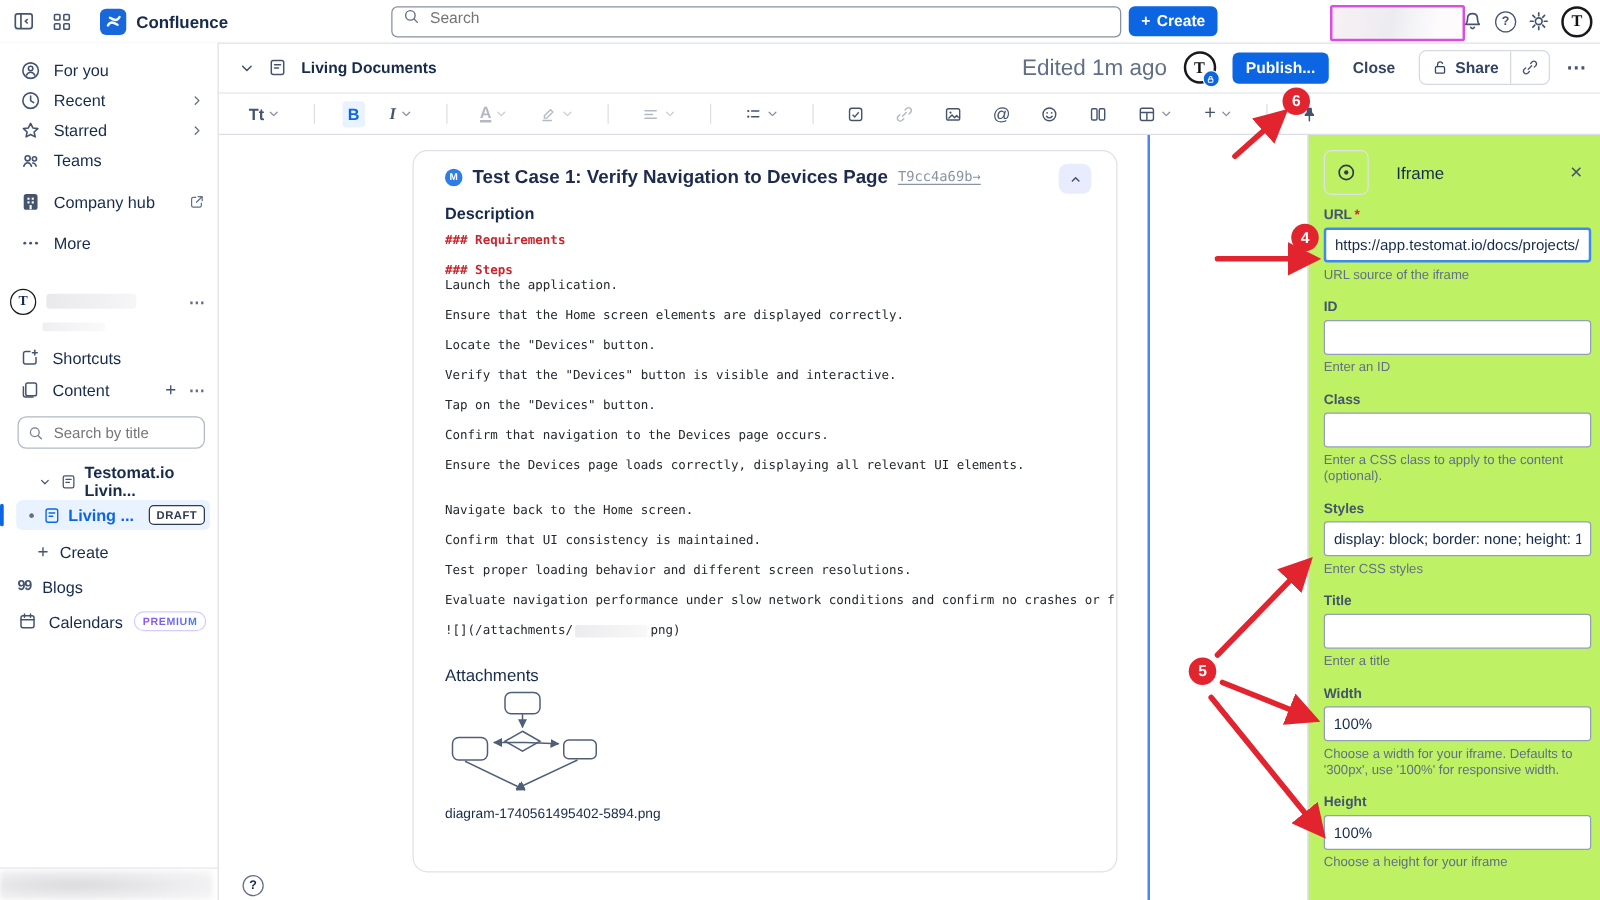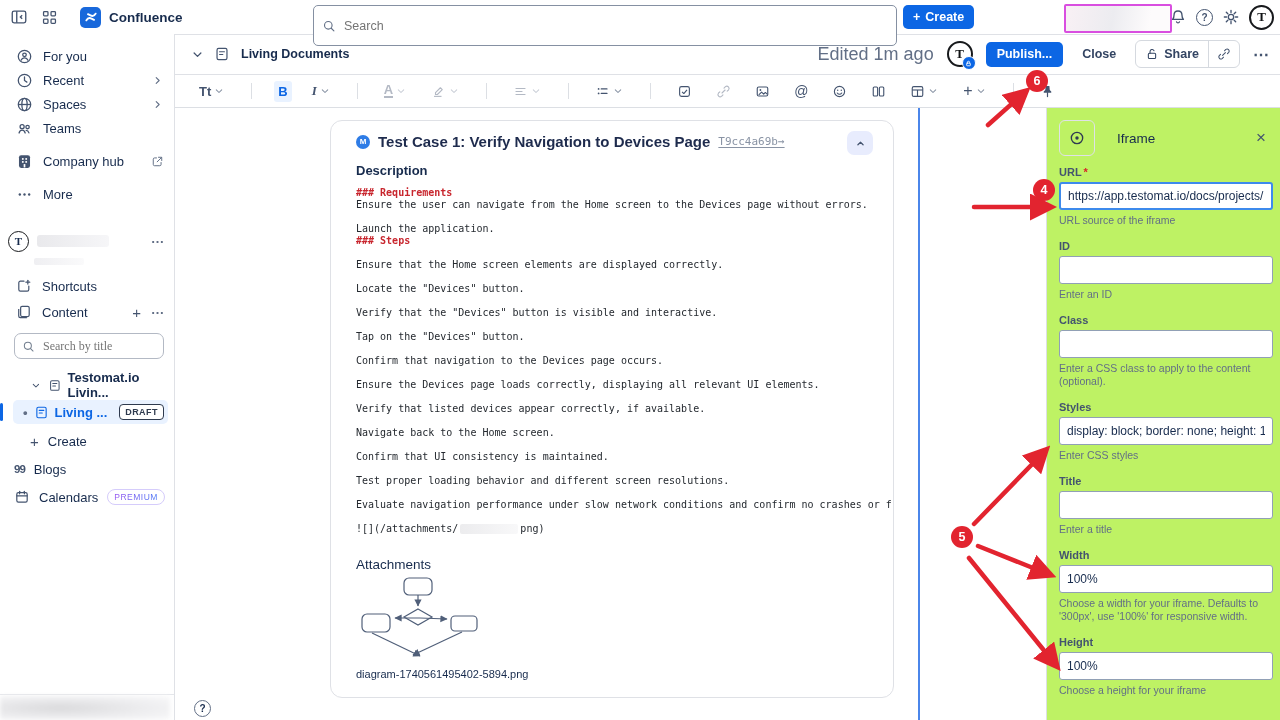--- a/index.html
+++ b/index.html
@@ -5,21 +5,21 @@
   html,body{margin:0;padding:0;width:1280px;height:720px;overflow:hidden;background:#fff;
     font-family:"Liberation Sans",sans-serif;color:#172b4d;}
   svg.ic{display:inline-block;vertical-align:middle;}
   .row{display:flex;align-items:center;}
 
   
   .topbar{position:absolute;left:0;top:0;width:1280px;height:34px;border-bottom:1px solid #dfe1e6;display:flex;align-items:center;background:#fff;z-index:5;}
   .tb-iconbtn{width:26px;height:26px;display:flex;align-items:center;justify-content:center;color:#44546f;border-radius:4px;}
   .logo-sq{width:21px;height:21px;border-radius:5px;background:#1868db;display:flex;align-items:center;justify-content:center;margin:0 8px 0 18px;}
   .app-name{font-weight:700;font-size:13.5px;color:#172b4d;}
-  .search-wrap{position:absolute;left:313px;top:5px;width:584px;height:41px;border:1px solid #8590a2;border-radius:5px;display:flex;align-items:center;padding:0 8px;box-sizing:border-box;color:#626f86;background:#fff;}
+  .search-wrap{position:absolute;left:313px;top:5px;width:584px;height:25px;border:1px solid #8590a2;border-radius:5px;display:flex;align-items:flex-start;padding:0 8px;box-sizing:border-box;color:#626f86;background:#fff;}
   .search-wrap input{border:none;outline:none;flex:1;font-size:12.5px;font-family:inherit;color:#172b4d;margin-left:6px;background:transparent;}
   .create-btn{position:absolute;left:903px;top:5px;height:24px;padding:0 10px;background:#0c66e4;color:#fff;font-weight:700;font-size:12.5px;border-radius:5px;display:flex;align-items:center;gap:5px;}
   .redact-top{position:absolute;left:1064px;top:4px;width:104px;height:25px;border:2px solid #d94ee0;border-radius:2px;background:linear-gradient(100deg,#f7f0f4 5%,#ececf0 45%,#fdfbfc 80%);}
   .tb-right{position:absolute;right:6px;top:0;height:34px;display:flex;align-items:center;gap:9px;color:#44546f;}
   .avatar{width:25px;height:25px;border-radius:50%;background:#fff;border:2px solid #17191c;box-sizing:border-box;display:flex;align-items:center;justify-content:center;font-weight:800;font-size:13px;color:#101214;font-family:"Liberation Serif",serif;}
   .q-circle{width:17px;height:17px;border-radius:50%;border:1.6px solid #44546f;box-sizing:border-box;display:flex;align-items:center;justify-content:center;font-size:10px;font-weight:700;}
 
   
   .subbar{position:absolute;left:175px;top:34px;width:1105px;height:41px;border-bottom:1px solid #dfe1e6;background:#fff;display:flex;align-items:center;box-sizing:border-box;z-index:4;}
   .bc-title{font-weight:700;font-size:12.5px;margin-left:7px;}
@@ -48,30 +48,30 @@
   .nav-item{height:24px;display:flex;align-items:center;padding:0 10px 0 16px;color:#172b4d;gap:10px;}
   .nav-item .lab{flex:1;}
   .nav-item.gap{margin-top:9px;}
   .nav-ic{color:#44546f;display:flex;}
   .space-head{margin-top:22px;height:26px;display:flex;align-items:center;padding:0 10px 0 8px;gap:8px;}
   .sp-avatar{width:21px;height:21px;border-radius:50%;border:1.7px solid #17191c;box-sizing:border-box;display:flex;align-items:center;justify-content:center;font-weight:800;font-size:11px;font-family:"Liberation Serif",serif;}
   .redact-name{width:72px;height:12px;border-radius:3px;background:linear-gradient(90deg,#e9e9ec,#f6f6f8);flex:0 0 auto;}
   .redact-sub{margin:4px 0 0 34px;width:50px;height:7px;border-radius:2px;background:linear-gradient(90deg,#efeff2,#fafafb);}
   .srow{height:26px;display:flex;align-items:center;padding:0 10px 0 16px;gap:10px;}
   .srow .lab{flex:1;}
-  .sb-search{margin:8px 10px 0 14px;height:24px;border:1px solid #b3b9c4;border-radius:7px;display:flex;align-items:center;padding:0 7px;color:#737f8f;font-family:Liberation Serif, serif;}
+  .sb-search{margin:8px 10px 0 14px;height:24px;border:1px solid #b3b9c4;border-radius:7px;display:flex;align-items:center;padding:0 7px;color:#737f8f;}
   .sb-search input{border:none;outline:none;width:100px;font-size:12px;font-family:inherit;margin-left:6px;background:transparent;color:#172b4d;}
   .tree1{margin-top:14px;height:24px;display:flex;align-items:center;padding-left:30px;gap:6px;font-weight:600;}
   .tree-sel{position:relative;margin:3px 6px 0 13px;height:24px;background:#e9f2ff;border-radius:5px;display:flex;align-items:center;gap:6px;padding-left:10px;color:#0c66e4;font-weight:600;}
   .sel-bar{position:absolute;left:-13px;top:3px;width:3px;height:18px;background:#0c66e4;border-radius:2px;}
   .draft{border:1.5px solid #2e3a4e;color:#2e3a4e;font-size:9px;font-weight:800;letter-spacing:.4px;border-radius:4px;padding:2px 5px;background:#fff;margin-left:6px;}
   .create-row{height:24px;display:flex;align-items:center;gap:9px;padding-left:30px;margin-top:5px;color:#172b4d;}
   .blogs-row,.cal-row{height:24px;display:flex;align-items:center;gap:9px;padding-left:14px;margin-top:4px;}
   .q99{font-weight:800;font-size:11.5px;color:#44546f;letter-spacing:-1px;}
-  .premium{border:1px solid #d5ccfb;border-radius:9px;padding:2px 6px;font-size:8.5px;font-weight:400;letter-spacing:.5px;background:linear-gradient(90deg,#a04ef0,#3f7bf6);-webkit-background-clip:text;background-clip:text;color:transparent;}
+  .premium{border:1px solid #d5ccfb;border-radius:9px;padding:2px 6px;font-size:8.5px;font-weight:700;letter-spacing:.5px;background:linear-gradient(90deg,#a04ef0,#3f7bf6);-webkit-background-clip:text;background-clip:text;color:transparent;}
   .sb-divider{position:absolute;left:0;bottom:25px;width:100%;height:1px;background:#e4e6ea;}
   .sb-blob{position:absolute;left:0;bottom:0;width:170px;height:24px;background:radial-gradient(ellipse at 35% 50%,#dadadc 0%,#ededef 55%,#f9f9fa 100%);filter:blur(2px);}
 
   
   .main-bg{position:absolute;left:175px;top:108px;width:1105px;height:612px;background:#fff;}
   .doccard{position:absolute;left:330px;top:120px;width:564px;height:578px;border:1px solid #dfe1e6;border-radius:12px;background:#fff;box-sizing:border-box;z-index:2;overflow:hidden;}
   .card-in{padding:12px 20px 0 25px;position:relative;}
   .mtitle-row{display:flex;align-items:center;gap:8px;}
   .macro-ic{width:14px;height:14px;border-radius:50%;background:#2e7ce6;color:#fff;font-size:8px;font-weight:800;display:flex;align-items:center;justify-content:center;flex:0 0 auto;}
   .mtitle{font-size:15px;font-weight:700;color:#1e2b4d;}
@@ -532,33 +532,33 @@
             <use href="#clock-icon"></use>
           </svg>
         </span>
         <span class="lab">Recent</span>
         <svg class="ic" width="13" height="13" style="color:#626f86">
           <use href="#chevron-right-icon"></use>
         </svg>
 
       </div>
 
-
       <div class="nav-item">
         <span class="nav-ic">
           <svg class="ic" width="17" height="17">
-            <use href="#globe-icon"></use>
+            <use href="#star-icon"></use>
           </svg>
         </span>
-        <span class="lab">Spaces</span>
+        <span class="lab">Starred</span>
         <svg class="ic" width="13" height="13" style="color:#626f86">
           <use href="#chevron-right-icon"></use>
         </svg>
 
       </div>
+
 
 
       <div class="nav-item">
         <span class="nav-ic">
           <svg class="ic" width="17" height="17">
             <use href="#users-icon"></use>
           </svg>
         </span>
         <span class="lab">Teams</span>
 
@@ -677,38 +677,36 @@
     <div class="collapse-btn">
         <svg class="ic" width="13" height="13">
           <use href="#chevron-up-icon"></use>
         </svg>
       </div>
     <div class="desc-h">Description</div>
 
     <div class="codeblock">
 
     <div class="code-line red">### Requirements</div>
-        <div class="code-line">Ensure the user can navigate from the Home screen to the Devices page without errors.</div>
-        <div class="code-line"></div>
+        <div class="code-line"></div>
+        <div class="code-line red">### Steps</div>
         <div class="code-line">Launch the application.</div>
-        <div class="code-line red">### Steps</div>
         <div class="code-line"></div>
         <div class="code-line">Ensure that the Home screen elements are displayed correctly.</div>
         <div class="code-line"></div>
         <div class="code-line">Locate the "Devices" button.</div>
         <div class="code-line"></div>
         <div class="code-line">Verify that the "Devices" button is visible and interactive.</div>
         <div class="code-line"></div>
         <div class="code-line">Tap on the "Devices" button.</div>
         <div class="code-line"></div>
         <div class="code-line">Confirm that navigation to the Devices page occurs.</div>
         <div class="code-line"></div>
         <div class="code-line">Ensure the Devices page loads correctly, displaying all relevant UI elements.</div>
         <div class="code-line"></div>
-        <div class="code-line">Verify that listed devices appear correctly, if available.</div>
         <div class="code-line"></div>
         <div class="code-line">Navigate back to the Home screen.</div>
         <div class="code-line"></div>
         <div class="code-line">Confirm that UI consistency is maintained.</div>
         <div class="code-line"></div>
         <div class="code-line">Test proper loading behavior and different screen resolutions.</div>
         <div class="code-line"></div>
         <div class="code-line">Evaluate navigation performance under slow network conditions and confirm no crashes or freezes</div>
       </div>
 

